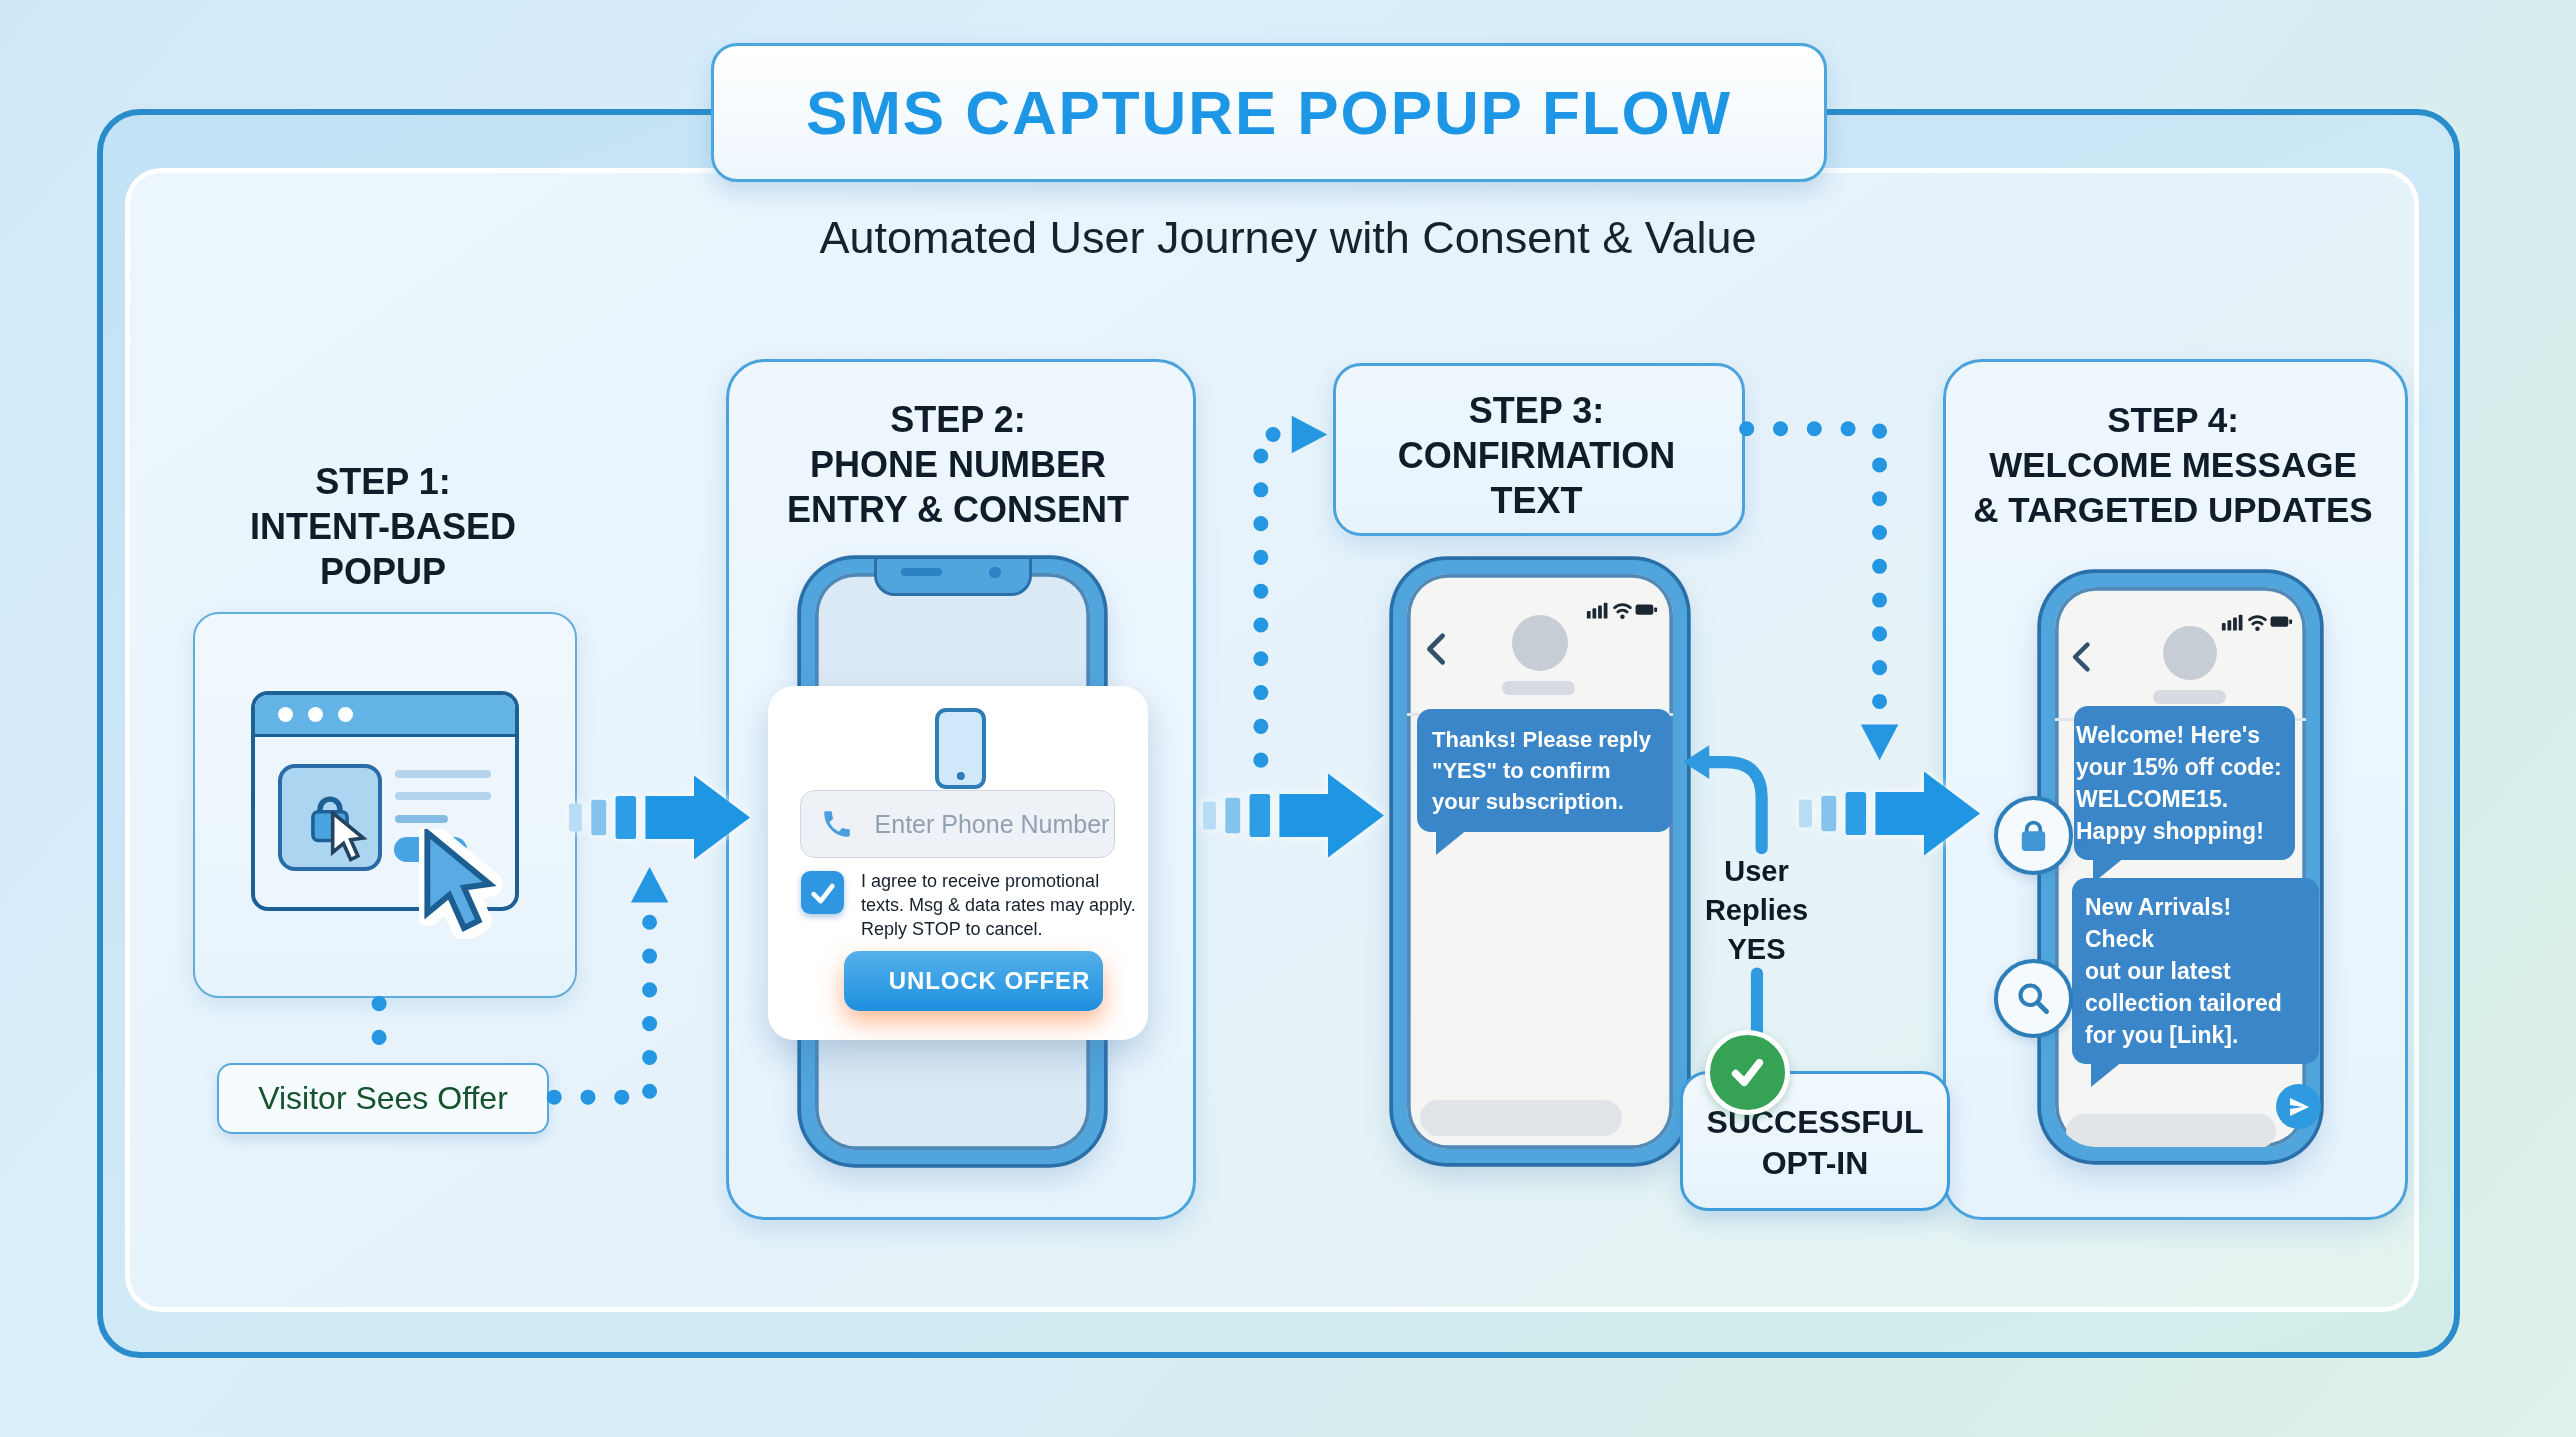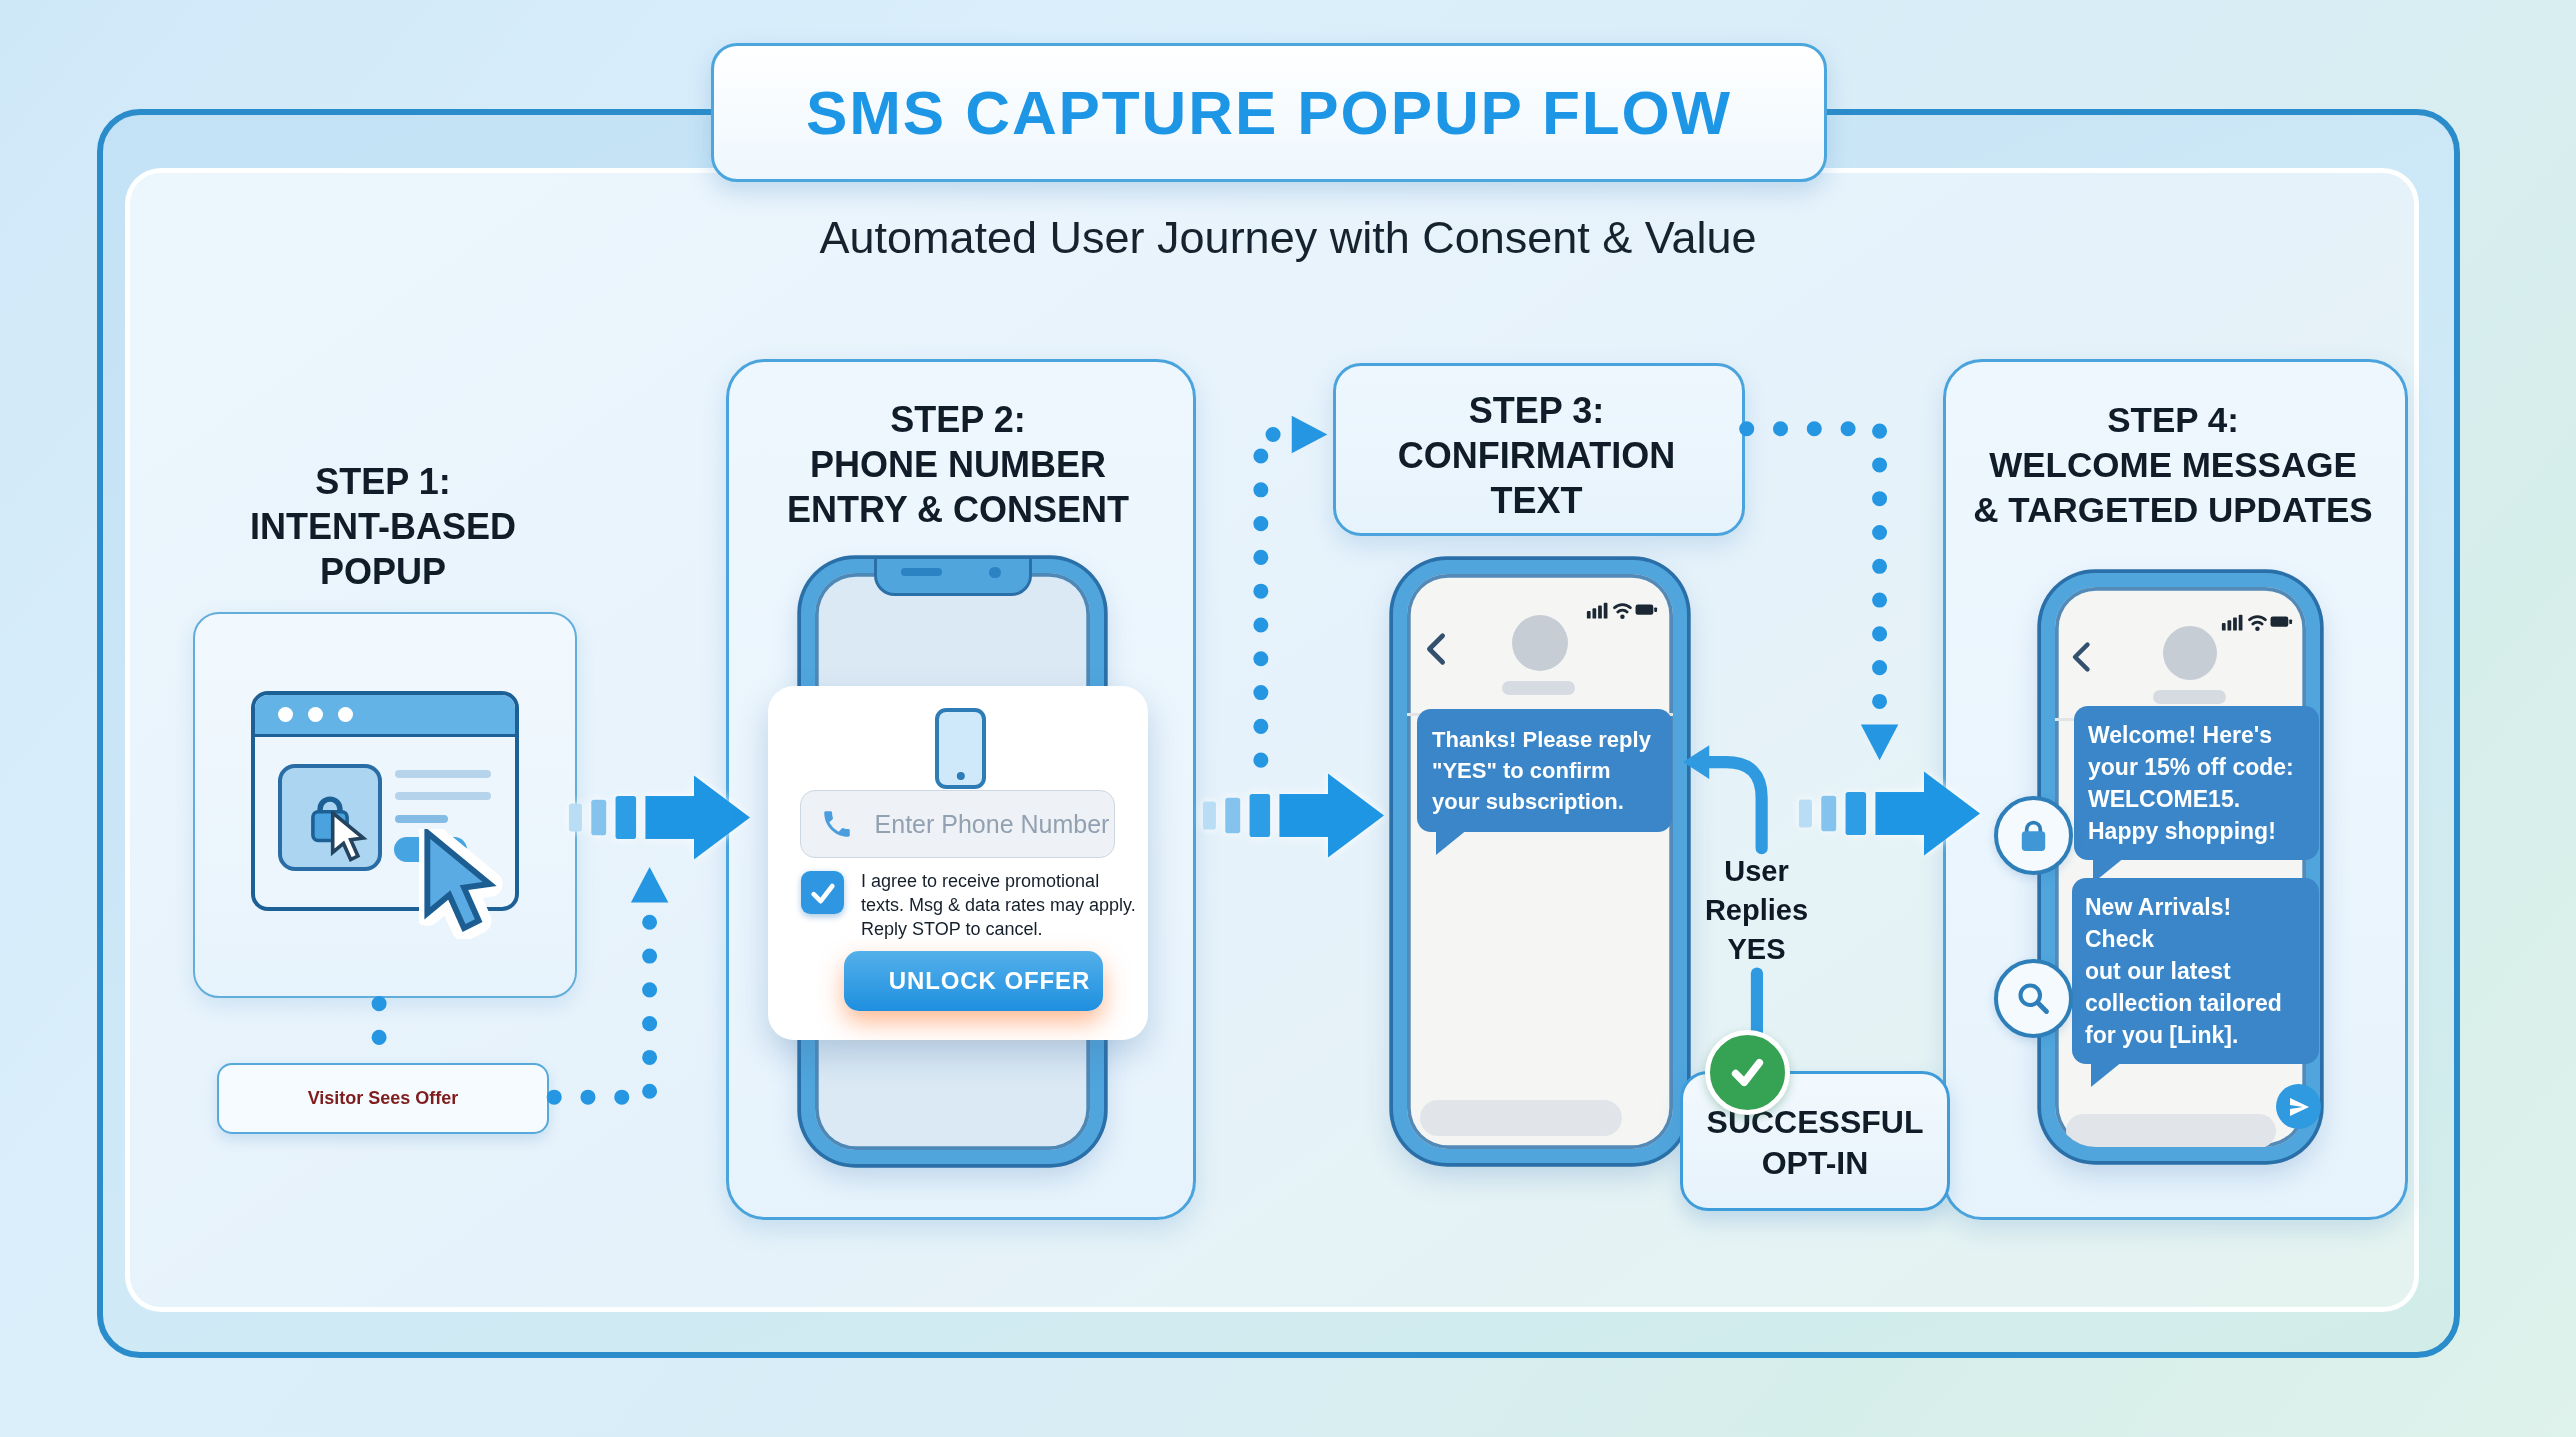--- a/index.html
+++ b/index.html
@@ -34,21 +34,21 @@
   .browser{left:251px;top:691px;width:260px;height:212px;border:4.7px solid #1d6095;border-radius:17px;
     background:#eef6fd;overflow:hidden;z-index:2;}
   .browser-bar{left:0;top:0;width:100%;height:39px;background:#64b3e6;border-bottom:3.7px solid #1d6095;}
   .bdot{width:15px;height:15px;border-radius:50%;background:#fff;top:12px;}
   .tile{left:23.4px;top:69px;width:96px;height:99px;background:#abd5f1;border:4.7px solid #2a6da6;border-radius:17px;
     display:flex;align-items:center;justify-content:center;}
   .tline{height:8.4px;border-radius:4.7px;background:#b5d3ea;}
   .bpill{left:139px;top:142px;width:73px;height:25px;border-radius:13px;background:#47a4e3;}
   .visitor-pill{left:217px;top:1063px;width:328px;height:67px;border:2.8px solid #57a9db;border-radius:15px;
     background:#f6fbff;box-shadow:0 5.6px 13px rgba(70,140,200,.2);display:flex;align-items:center;justify-content:center;
-    font-size:18px;font-weight:700;color:#7f1d1d;z-index:3;}
+    font-size:32px;font-weight:400;color:#14532d;z-index:3;}
 
   
   .phone{background:#4fa5dc;border-radius:54px;box-shadow:0 0 0 3.7px #2a6fa8,0 13px 28px rgba(60,120,180,.25);z-index:2;}
   .screen{position:absolute;left:14px;top:14px;right:14px;bottom:14px;background:#dbe9f4;border-radius:41px;
     box-shadow:inset 0 0 0 3.7px rgba(42,111,168,.8);overflow:hidden;}
   .screen.light{background:#f5f6f4;}
   .notch{position:absolute;top:0;left:50%;transform:translateX(-50%);background:#4fa5dc;
     border:3.7px solid #2a6fa8;border-top:none;border-radius:0 0 20.6px 20.6px;}
   .speaker{position:absolute;top:9.4px;left:24px;width:41px;height:7.5px;border-radius:3.7px;background:#2b83c4;}
   .cam{position:absolute;top:7.5px;right:28px;width:11.2px;height:11.2px;border-radius:50%;background:#2b83c4;}
@@ -299,21 +299,21 @@
         <polyline points="18,4 4,18 18,32" fill="none" stroke="#33506e" stroke-width="5" stroke-linecap="round" stroke-linejoin="round"></polyline>
       </svg>
       <div class="abs avatar" style="left:108px;top:39px;width:54px;height:54px;"></div>
       <div class="abs namebar" style="left:98px;top:103px;width:73px;height:14px;"></div>
       <div class="abs hdr-divider" style="left:0;top:131px;width:100%;"></div>
       <div class="abs msg-pill" style="left:11.2px;top:527px;width:210px;height:34px;border-radius:17px;"></div>
 
     </div>
   </div>
 
-  <div class="abs bubble pre" style="left:2074px;top:706px;width:217px;padding:13px 14px;font-size:23px;line-height:32px;">Welcome! Here's
+  <div class="abs bubble pre" style="left:2074px;top:706px;width:217px;padding:13px 2px;font-size:23px;line-height:32px;">Welcome! Here's
 your 15% off code:
 WELCOME15.
 Happy shopping!</div>
   <div class="abs bubble pre" style="left:2072px;top:878px;width:221px;padding:13px 13px;font-size:23px;line-height:32px;">New Arrivals! Check
 out our latest
 collection tailored
 for you [Link].</div>
 
   <div class="abs side-circle" style="left:1994px;top:796px;">
     <svg width="37" height="37" viewBox="0 0 60 60">

